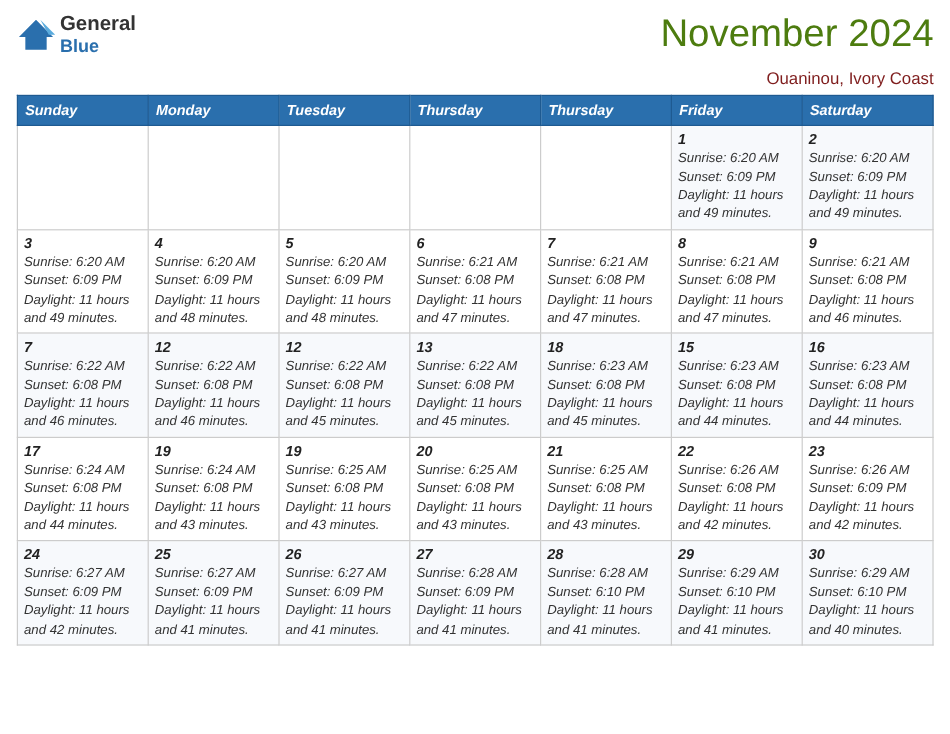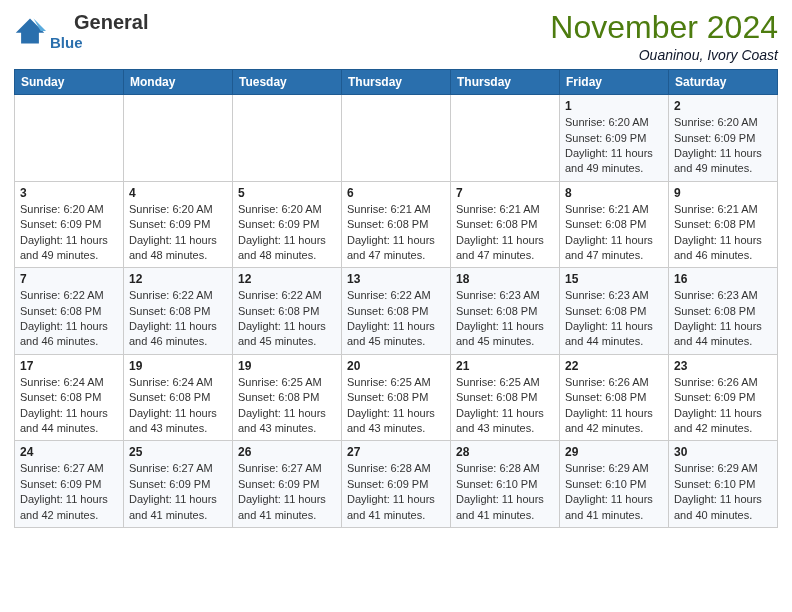--- a/index.html
+++ b/index.html
@@ -40,28 +40,28 @@
       text-align: right;
     }
     .month-title {
       font-size: 32px;
       font-weight: normal;
       color: #4d7c0f;
       line-height: 1.1;
     }
     .location {
       font-size: 14px;
-      color: #0f172a;
-      margin-top: 2px;
-      font-style: italic;
+      color: #7f1d1d;
+      margin-top: 12px;
     }
     .calendar {
       width: 100%;
       border-collapse: collapse;
       border: 1px solid #ccc;
+      font-style: italic;
     }
     .calendar th {
       background: #2a6fad;
       color: #fff;
       font-size: 12px;
       font-weight: bold;
       text-align: left;
       padding: 5px 6px;
       border: 1px solid #1e5a91;
     }
@@ -101,21 +101,21 @@
 <body>
 
 <div class="page">
   <div class="header">
     <div class="logo">
       <svg class="logo-icon" viewBox="0 0 36 36">
         <polygon points="18,4 34,20 28,20 28,32 8,32 8,20 2,20" fill="#2a6fad"></polygon>
         <polygon points="22,4 36,18 30,18" fill="#5aabdd"></polygon>
       </svg>
       <div class="logo-text">
-        <div style="color:#333;font-size:20px;font-weight:bold;line-height:1.2;margin-left:24px;">General</div>
+        <div style="color:#333;font-size:17px;font-weight:bold;line-height:1.2;">General</div>
         <div style="color:#2a6fad;font-size:15px;font-weight:bold;line-height:1.2;">Blue</div>
       </div>
     </div>
     <div class="header-right">
       <div class="month-title">November 2024</div>
       <div class="location">Ouaninou, Ivory Coast</div>
     </div>
   </div>
 
   <table class="calendar">

